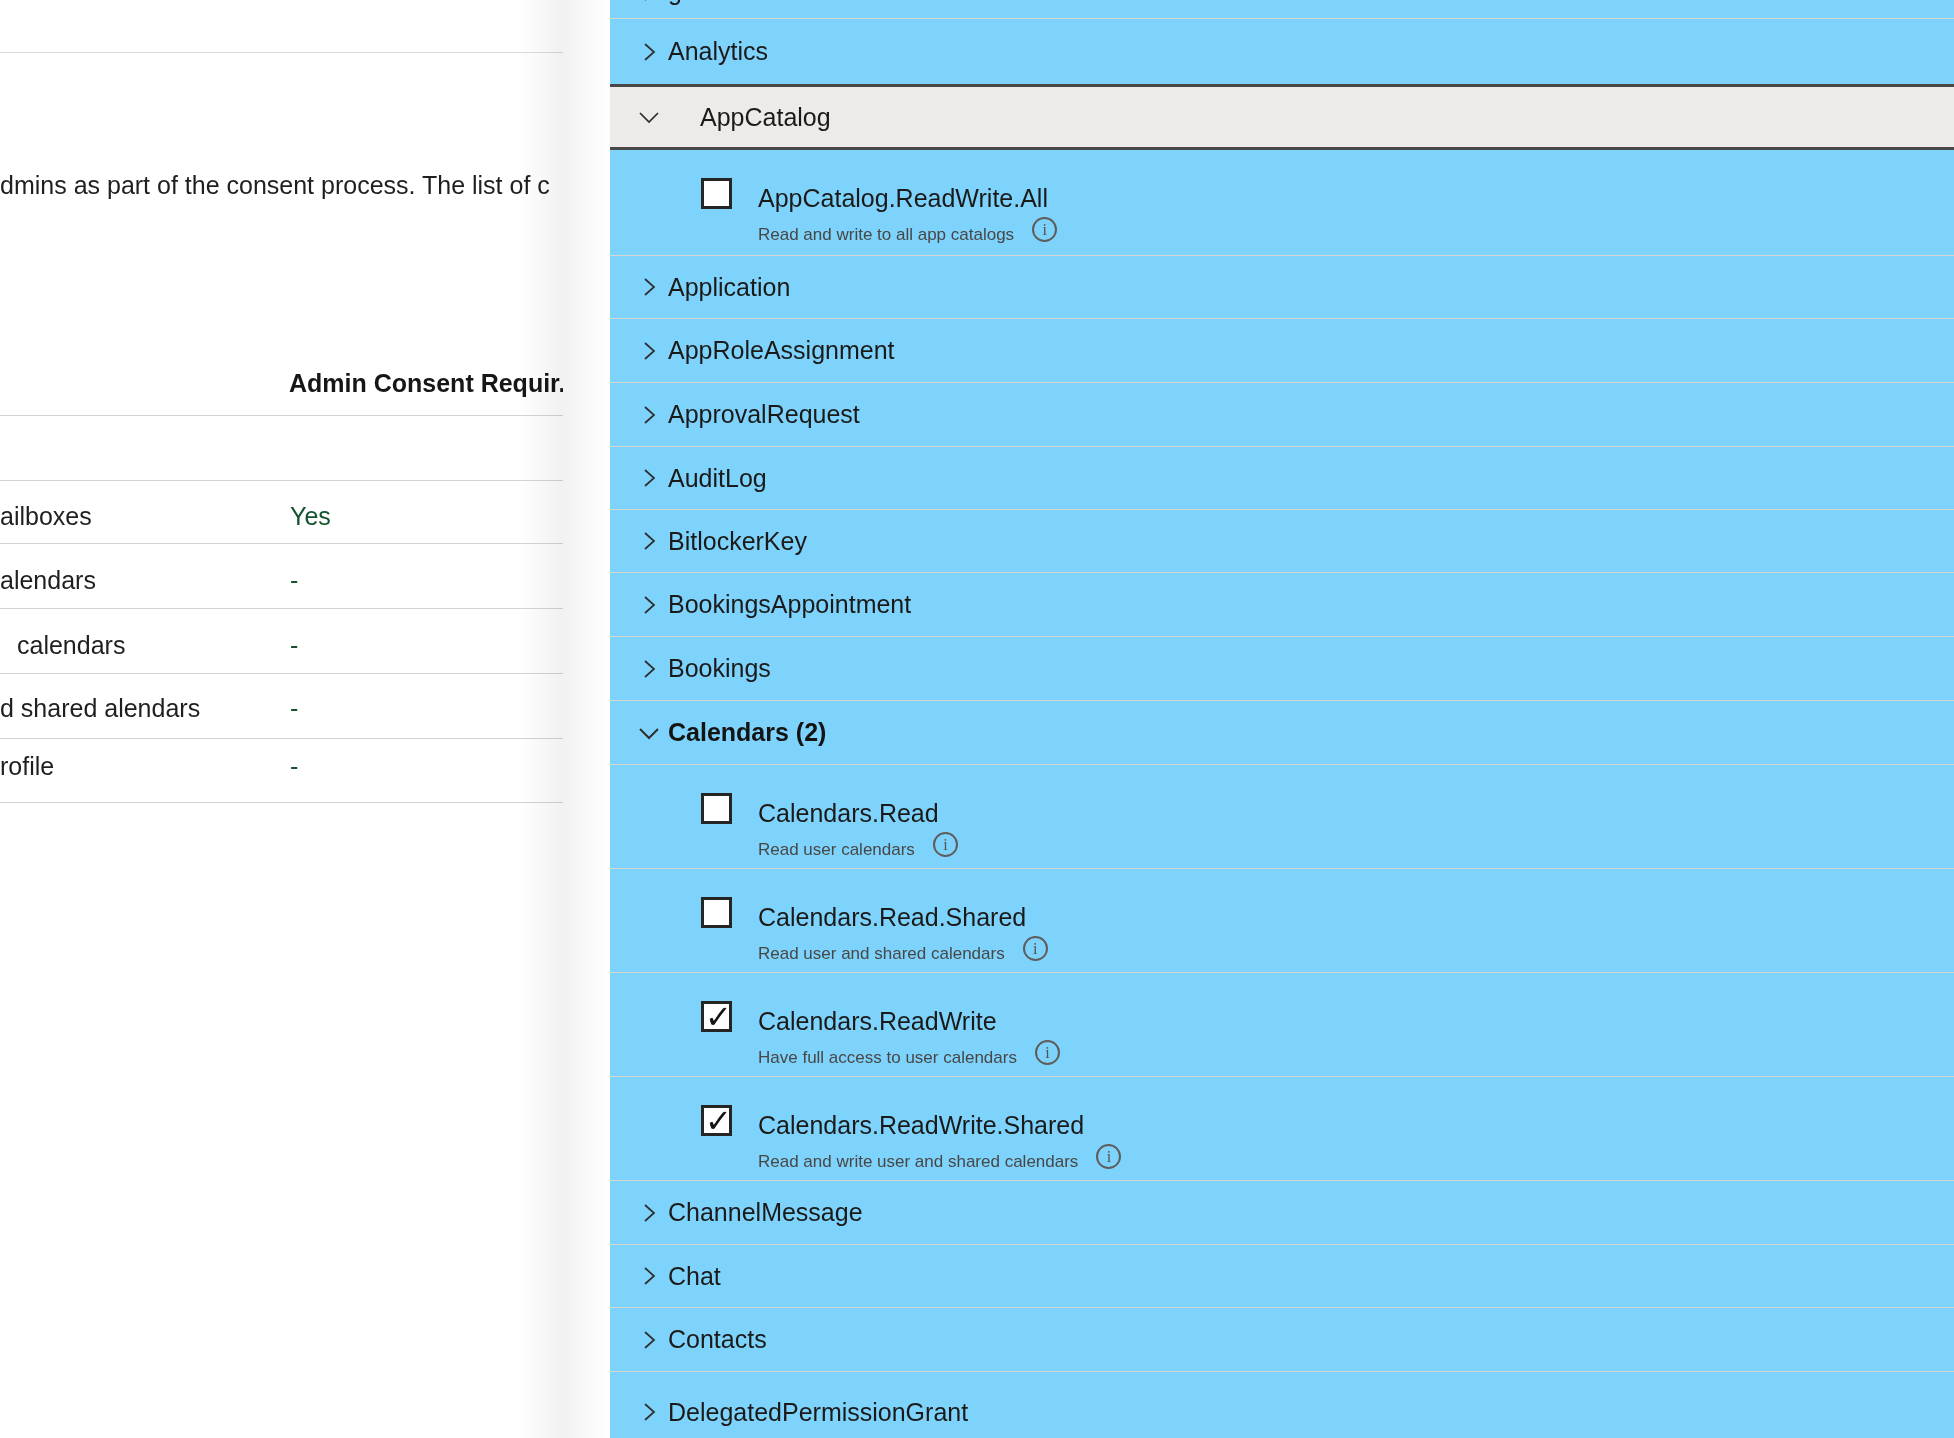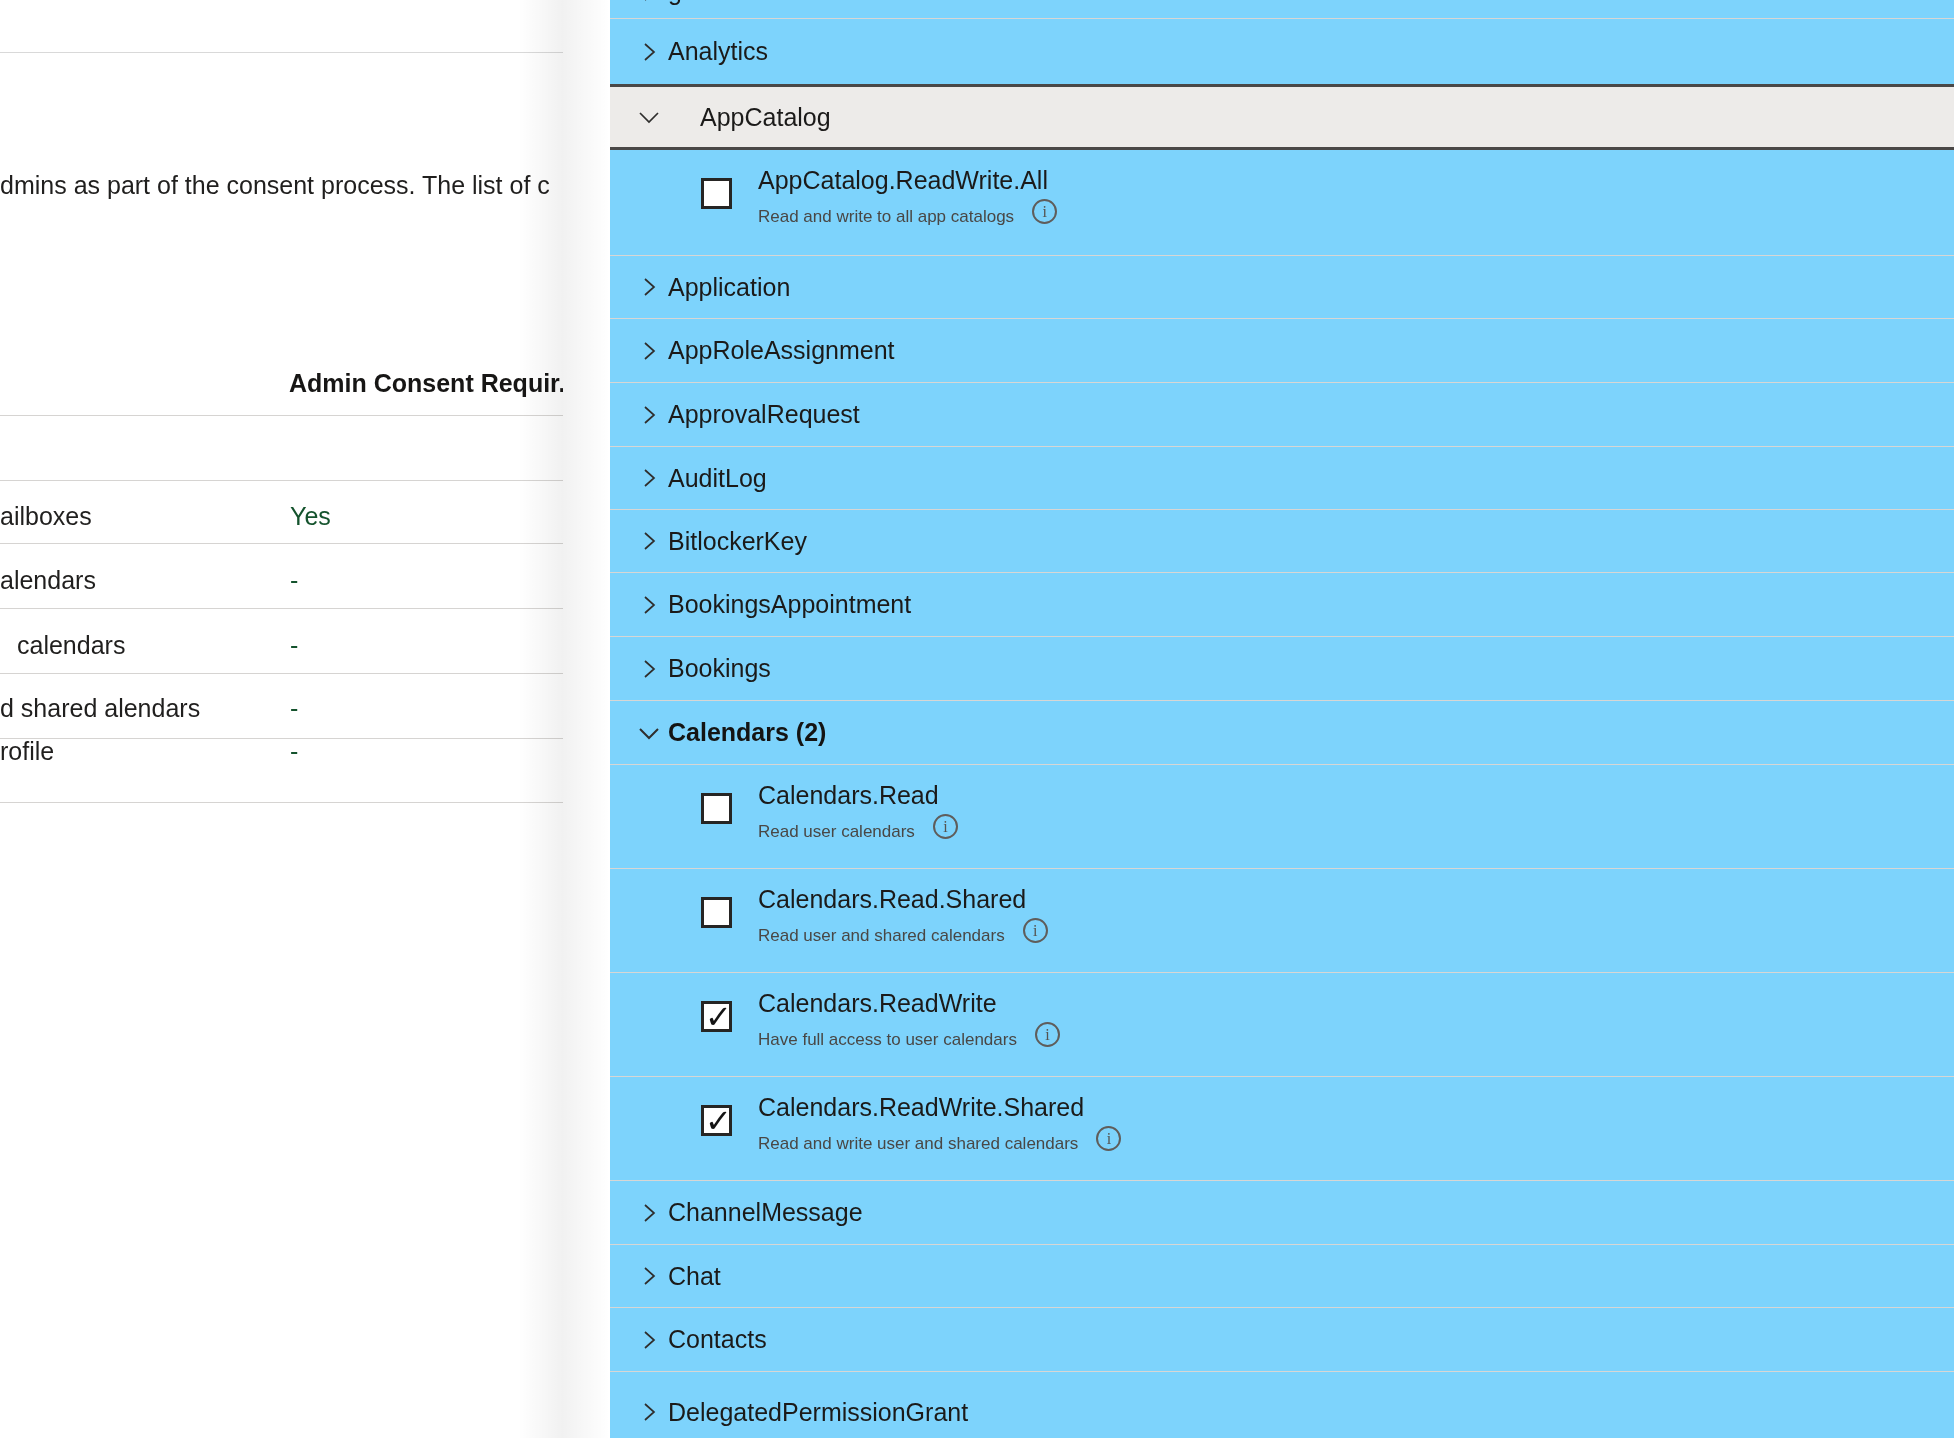--- a/index.html
+++ b/index.html
@@ -32,21 +32,21 @@
   .sep{border-bottom:1px solid #d8d6d4;}
   .row.hl{background:#edebe9;border-top:3px solid #4a4847;border-bottom:3px solid #4a4847;gap:32px;}
   .partial{overflow:hidden;}
   .partial-inner{margin-top:-40px;height:63px;display:flex;align-items:center;padding-left:27px;font-size:25px;color:#1b1a19;}
   .partial-inner .frag{margin-left:7px;}
   
   .perm{display:flex;align-items:flex-start;}
   .checkbox{box-sizing:border-box;flex:0 0 auto;margin-left:91px;margin-top:28px;width:31px;height:31px;
     border:3px solid #262524;background:#fff;display:block;}
   .mark{display:block;font-size:32px;line-height:26px;margin-left:1px;color:#141414;}
-  .ptext{margin-left:26px;padding-top:12px;}
+  .ptext{margin-left:26px;padding-top:30px;}
   .pname{font-size:25px;line-height:37px;color:#1b1a19;white-space:nowrap;}
   .pdesc{font-size:17px;line-height:36px;color:#494745;white-space:nowrap;display:flex;align-items:flex-start;}
   .info{box-sizing:border-box;display:inline-flex;align-items:center;justify-content:center;
     width:25px;height:25px;border:2px solid #5f5d5b;border-radius:50%;margin-left:18px;flex:0 0 auto;}
   .info::after{content:"i";font-family:"Liberation Serif", serif;font-size:16px;line-height:16px;color:#55534f;}
   .consent-clip{position:absolute;left:1334px;top:185px;font-size:25px;line-height:37px;color:#201f1e;white-space:nowrap;}
   svg.chev-svg{display:block;}
 </style>
 </head>
 <body>
@@ -73,21 +73,21 @@
     <span class="t-consent">-</span>
   </div>
   <div class="t-row" style="top:627px">
     <span class="t-desc" style="left:17px">calendars</span>
     <span class="t-consent">-</span>
   </div>
   <div class="t-row" style="top:690px">
     <span class="t-desc">d shared alendars</span>
     <span class="t-consent">-</span>
   </div>
-  <div class="t-row" style="top:733px">
+  <div class="t-row" style="top:748px">
     <span class="t-desc">rofile</span>
     <span class="t-consent">-</span>
   </div>
 </div>
 
 <div class="edge-shadow"></div>
 
 <div class="panel">
 
   <div class="row partial sep" style="height:19px">

